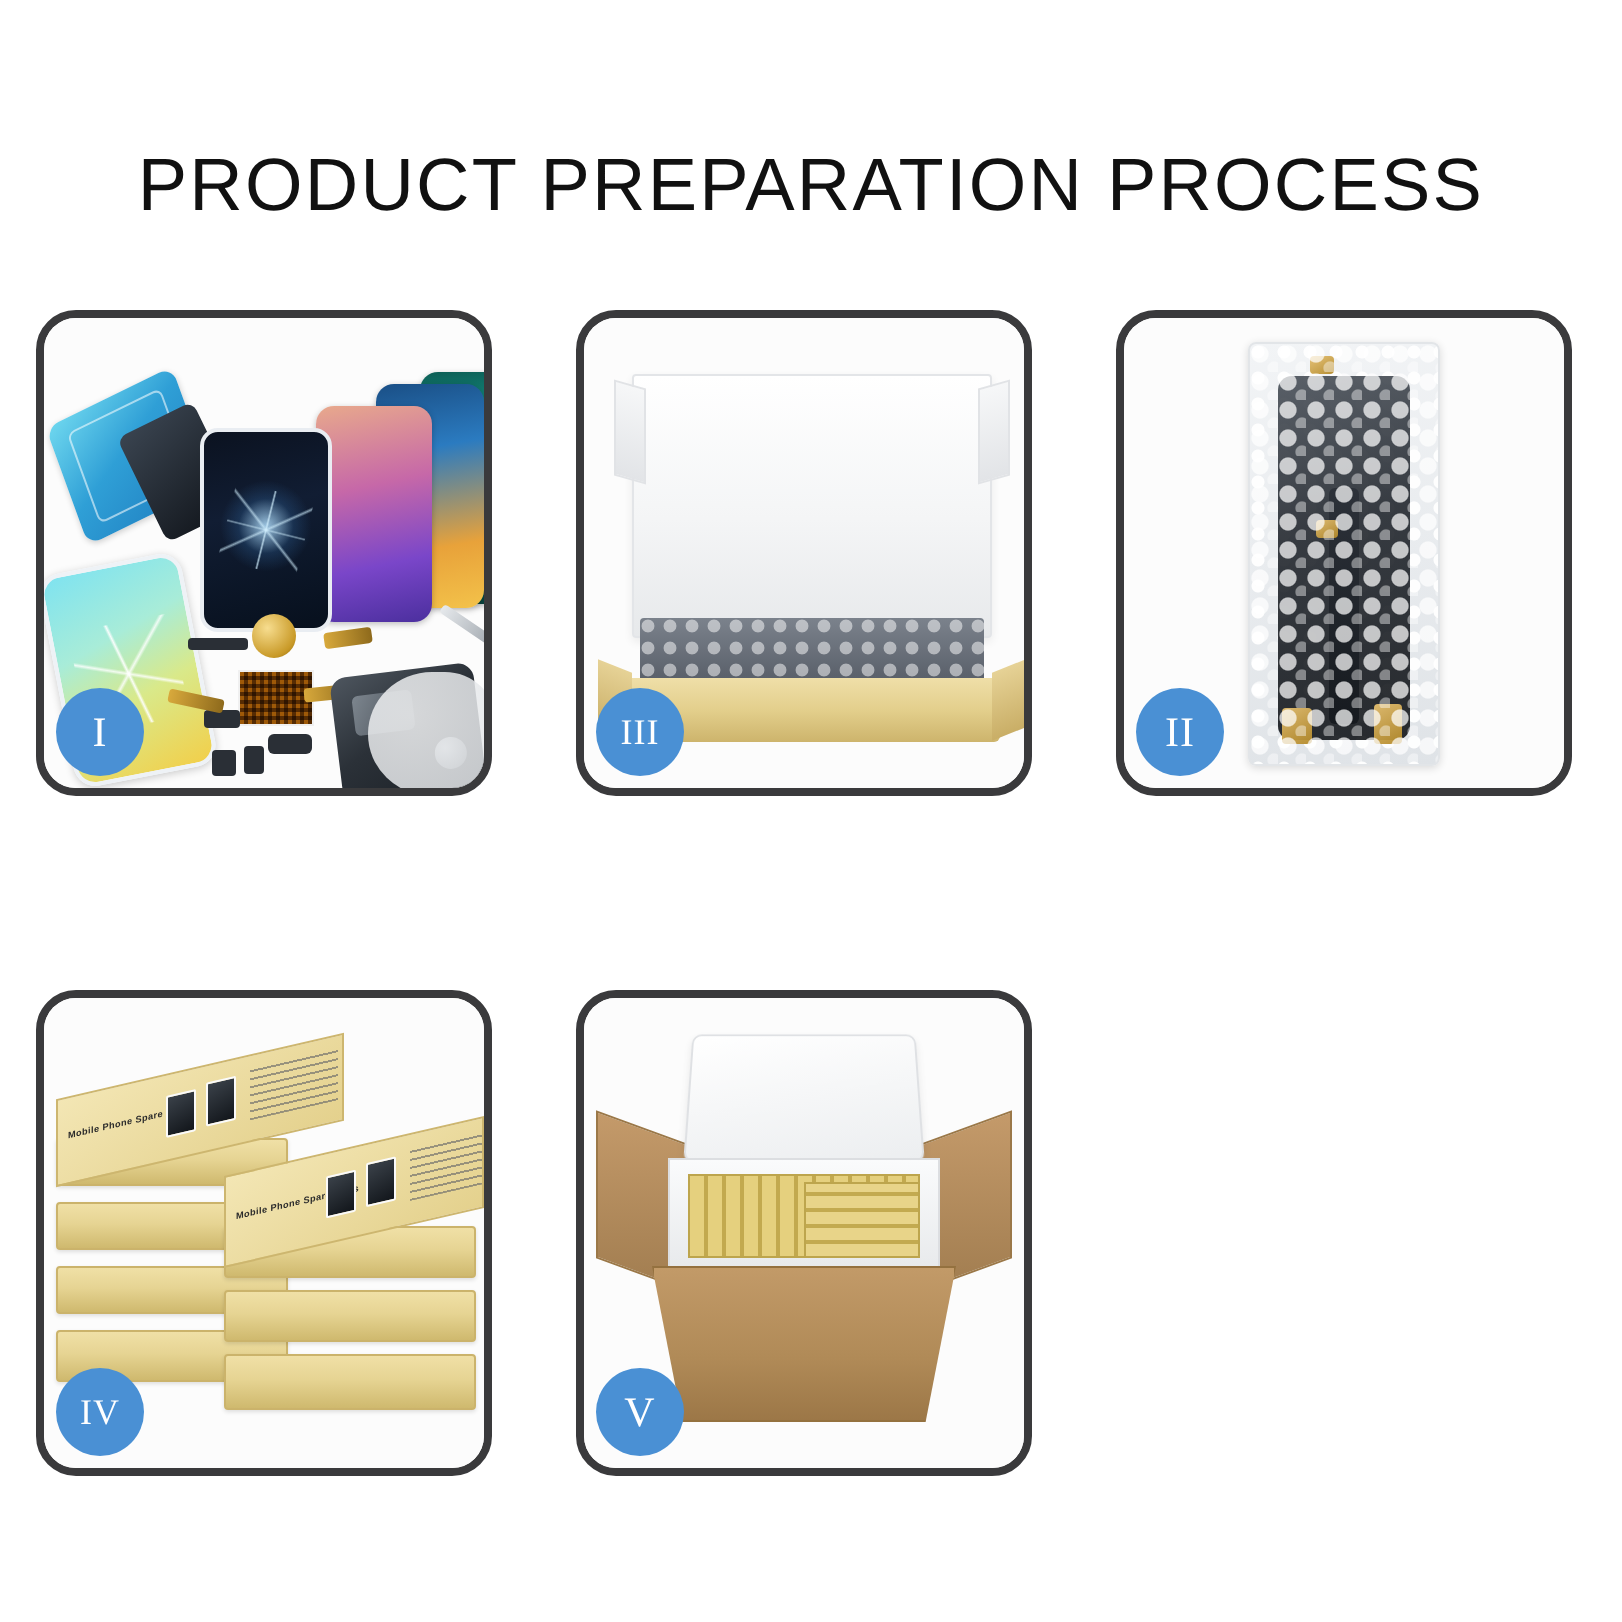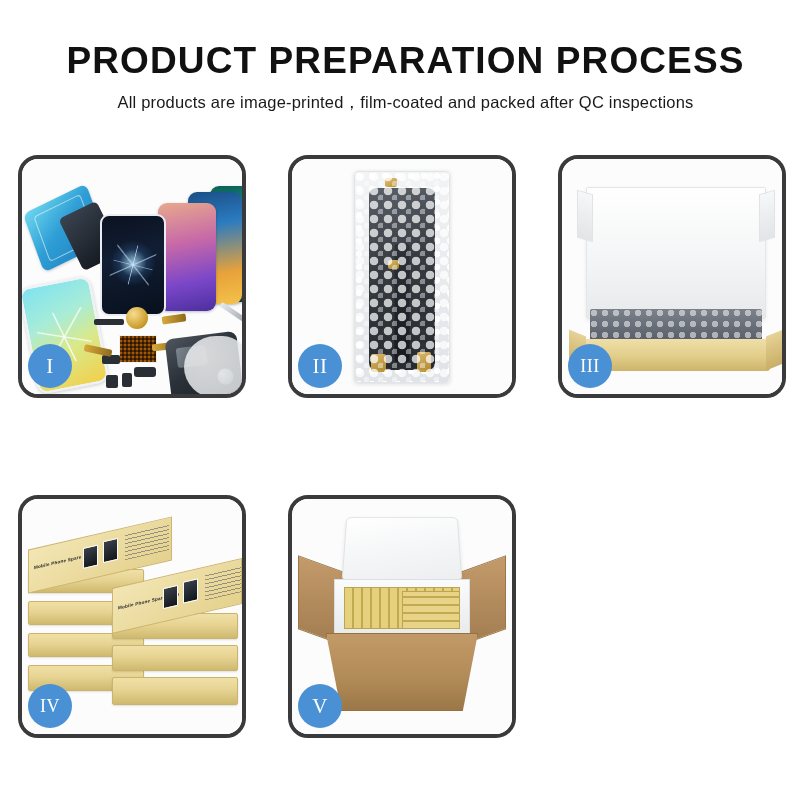--- a/index.html
+++ b/index.html
@@ -8,25 +8,26 @@
     background:#ffffff;
     font-family:"Liberation Sans", sans-serif;
     overflow:hidden;
   }
   .page { position:relative; width:811px; height:811px; }
 
   
   .header { padding-top:42px; text-align:center; }
   .title {
     font-size:37px;
-    font-weight:700;
+    font-weight:400;
     letter-spacing:1.1px;
     color:#111111;
     line-height:1.05;
     white-space:nowrap;
+    margin-top:32px;
   }
   .subtitle {
     margin-top:11px;
     font-size:16.5px;
     font-weight:400;
     color:#1a1a1a;
     letter-spacing:.2px;
     white-space:nowrap;
   }
 
@@ -421,21 +422,20 @@
     background:rgba(150,116,72,.75);
   }
 </style>
 </head>
 <body>
 
 <div class="page">
 
   <div class="header">
     <div class="title">PRODUCT PREPARATION PROCESS</div>
-    <div class="subtitle">All products are image-printed，film-coated and packed after QC inspections</div>
   </div>
 
   <div class="grid">
 
     <div class="panel">
       <div class="stage">
         <div class="p1-bluefilm"></div>
         <div class="p1-darkscreen"></div>
         <div class="p1-phoneD"></div>
         <div class="p1-phoneC"></div>
@@ -454,44 +454,44 @@
         <div class="p1-flex" style="left:130px;top:184px;width:26px;height:7px;transform:rotate(-6deg);"></div>
         <div class="p1-back"></div>
         <div class="p1-tweezer"></div>
         <div class="p1-hand"></div>
       </div>
       <div class="badge">I</div>
     </div>
 
     <div class="panel">
       <div class="stage">
+        <div class="p3-lid"></div>
+        <div class="p3-fill"></div>
+        <div class="p3-base"></div>
+      </div>
+      <div class="badge wide">III</div>
+    </div>
+
+    <div class="panel">
+      <div class="stage">
         <div class="p2-wrap">
           <div class="p2-screen"></div>
           <div class="p2-cable"></div>
           <div class="p2-conn" style="left:30px;top:6px;width:12px;height:9px;"></div>
           <div class="p2-conn" style="left:33px;top:88px;width:11px;height:9px;"></div>
           <div class="p2-conn" style="left:16px;top:182px;width:15px;height:18px;"></div>
           <div class="p2-conn" style="left:62px;top:180px;width:14px;height:20px;"></div>
           <div class="p2-bubbles"></div>
         </div>
       </div>
       <div class="badge">II</div>
     </div>
 
     <div class="panel">
       <div class="stage">
-        <div class="p3-lid"></div>
-        <div class="p3-fill"></div>
-        <div class="p3-base"></div>
-      </div>
-      <div class="badge wide">III</div>
-    </div>
-
-    <div class="panel">
-      <div class="stage">
         <div class="p4-stack">
 
           <div class="p4-box" style="left:0px;top:52px;width:116px;height:24px;"></div>
           <div class="p4-box" style="left:0px;top:84px;width:116px;height:24px;"></div>
           <div class="p4-box" style="left:0px;top:116px;width:116px;height:24px;"></div>
           <div class="p4-box" style="left:0px;top:148px;width:116px;height:26px;"></div>
 
           <div class="p4-box" style="left:84px;top:96px;width:126px;height:26px;"></div>
           <div class="p4-box" style="left:84px;top:128px;width:126px;height:26px;"></div>
           <div class="p4-box" style="left:84px;top:160px;width:126px;height:28px;"></div>

